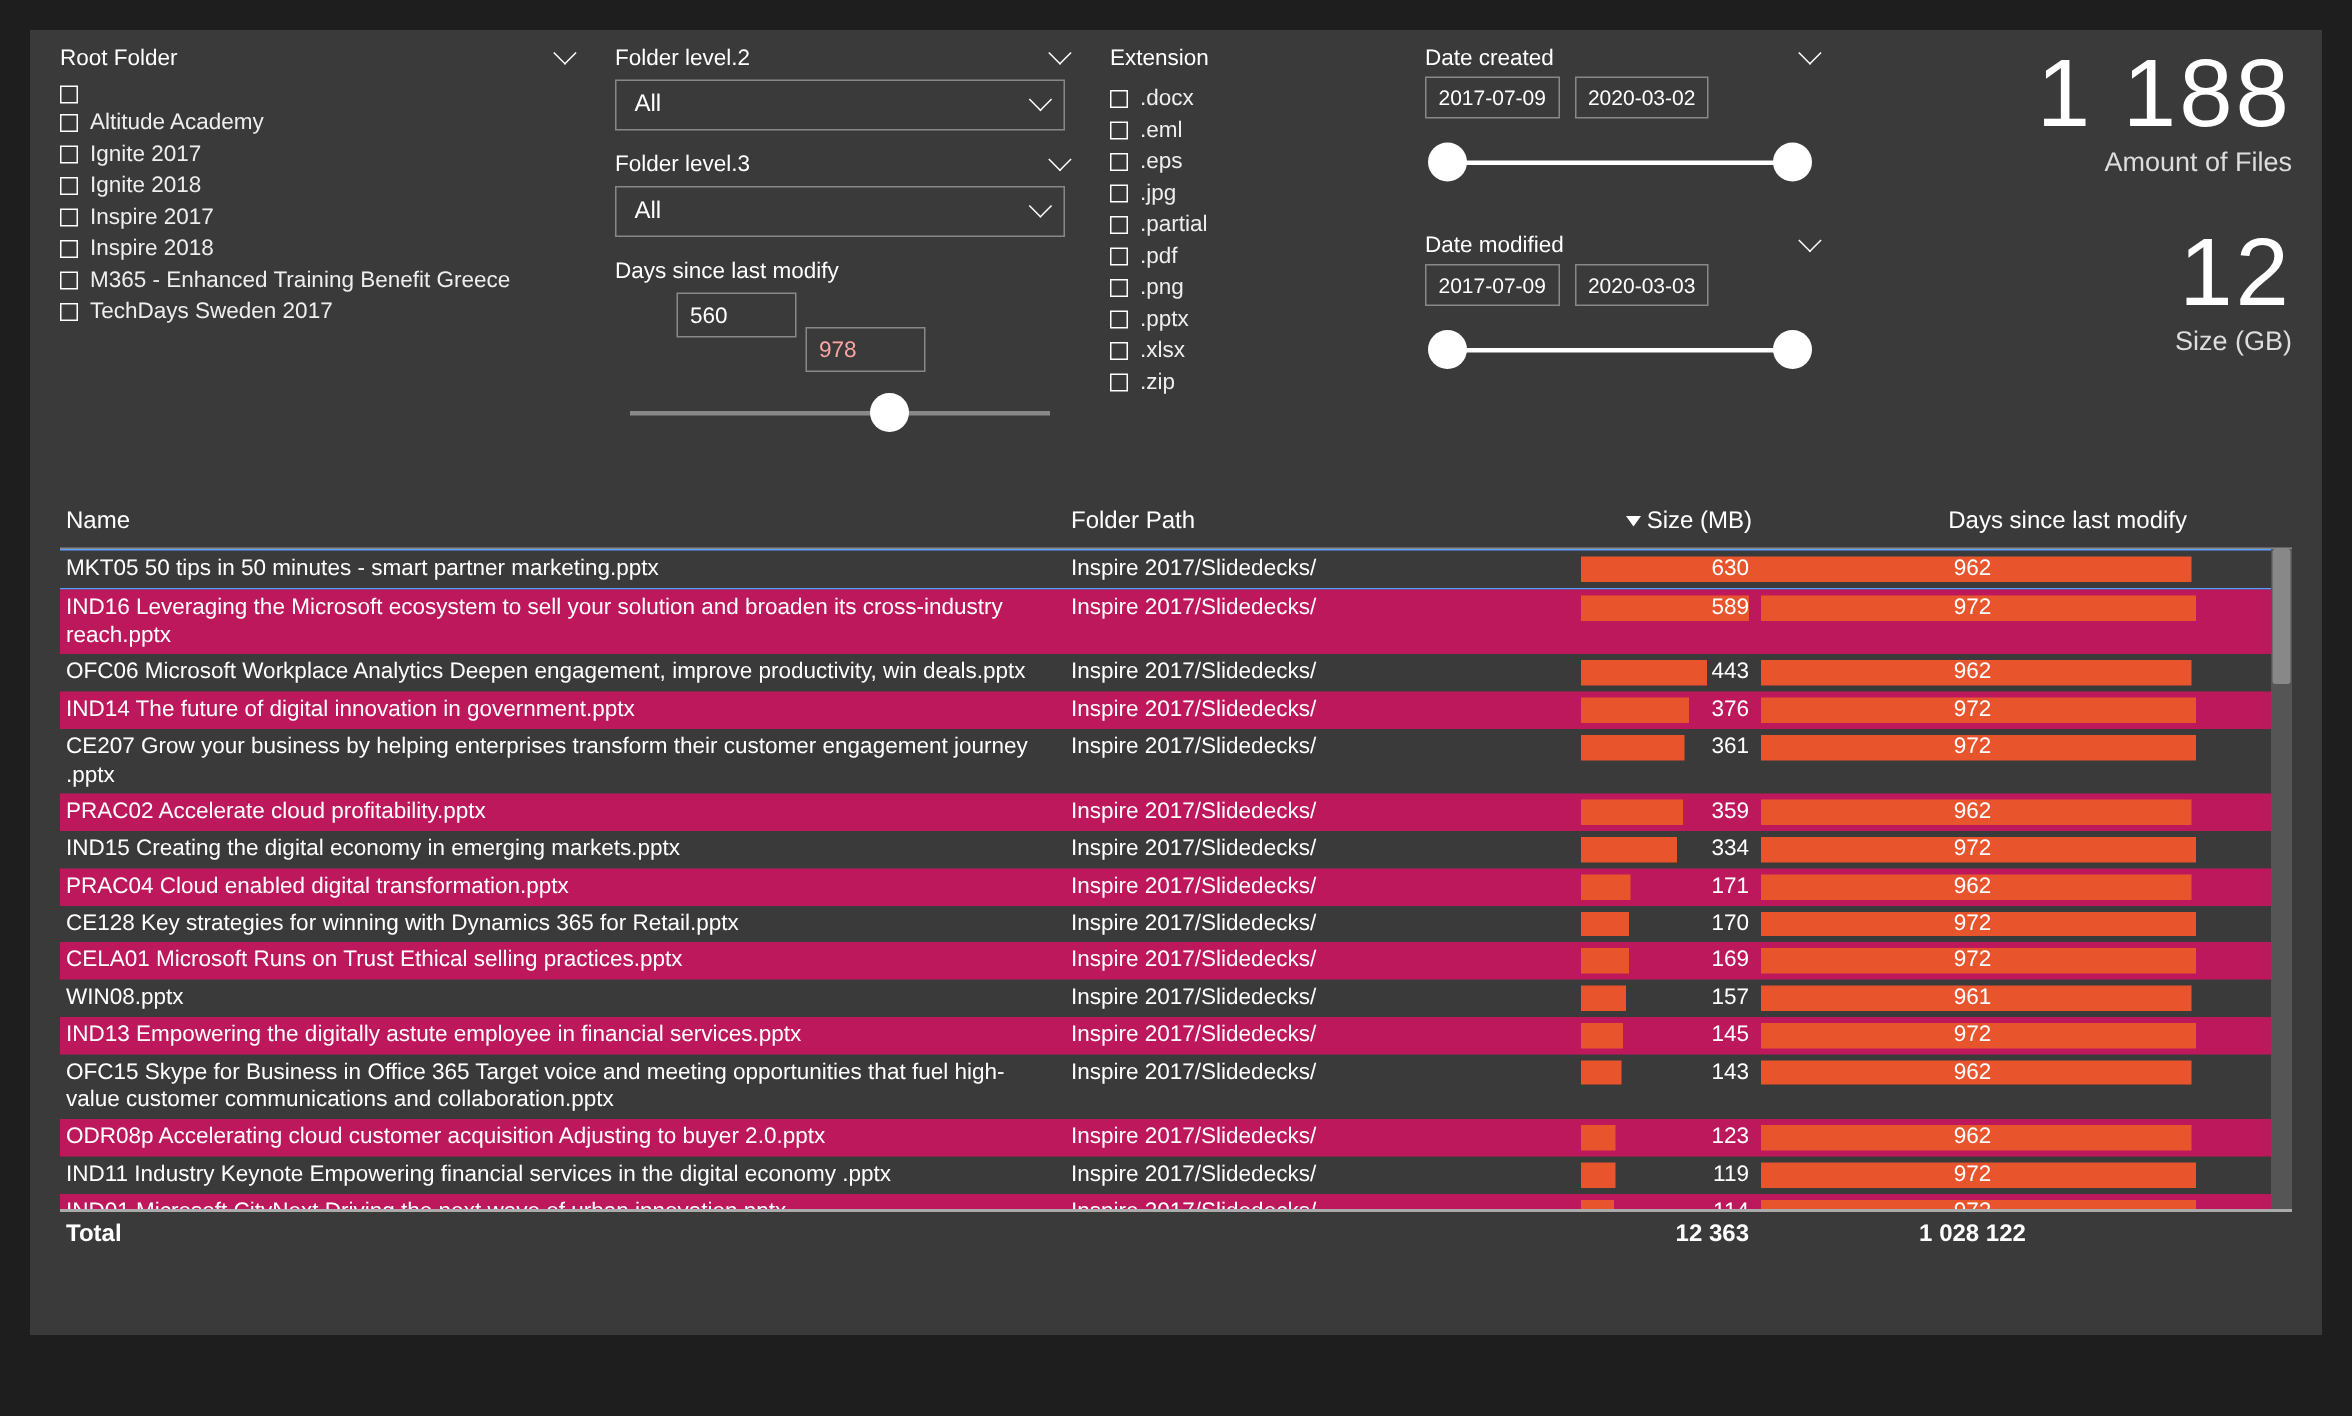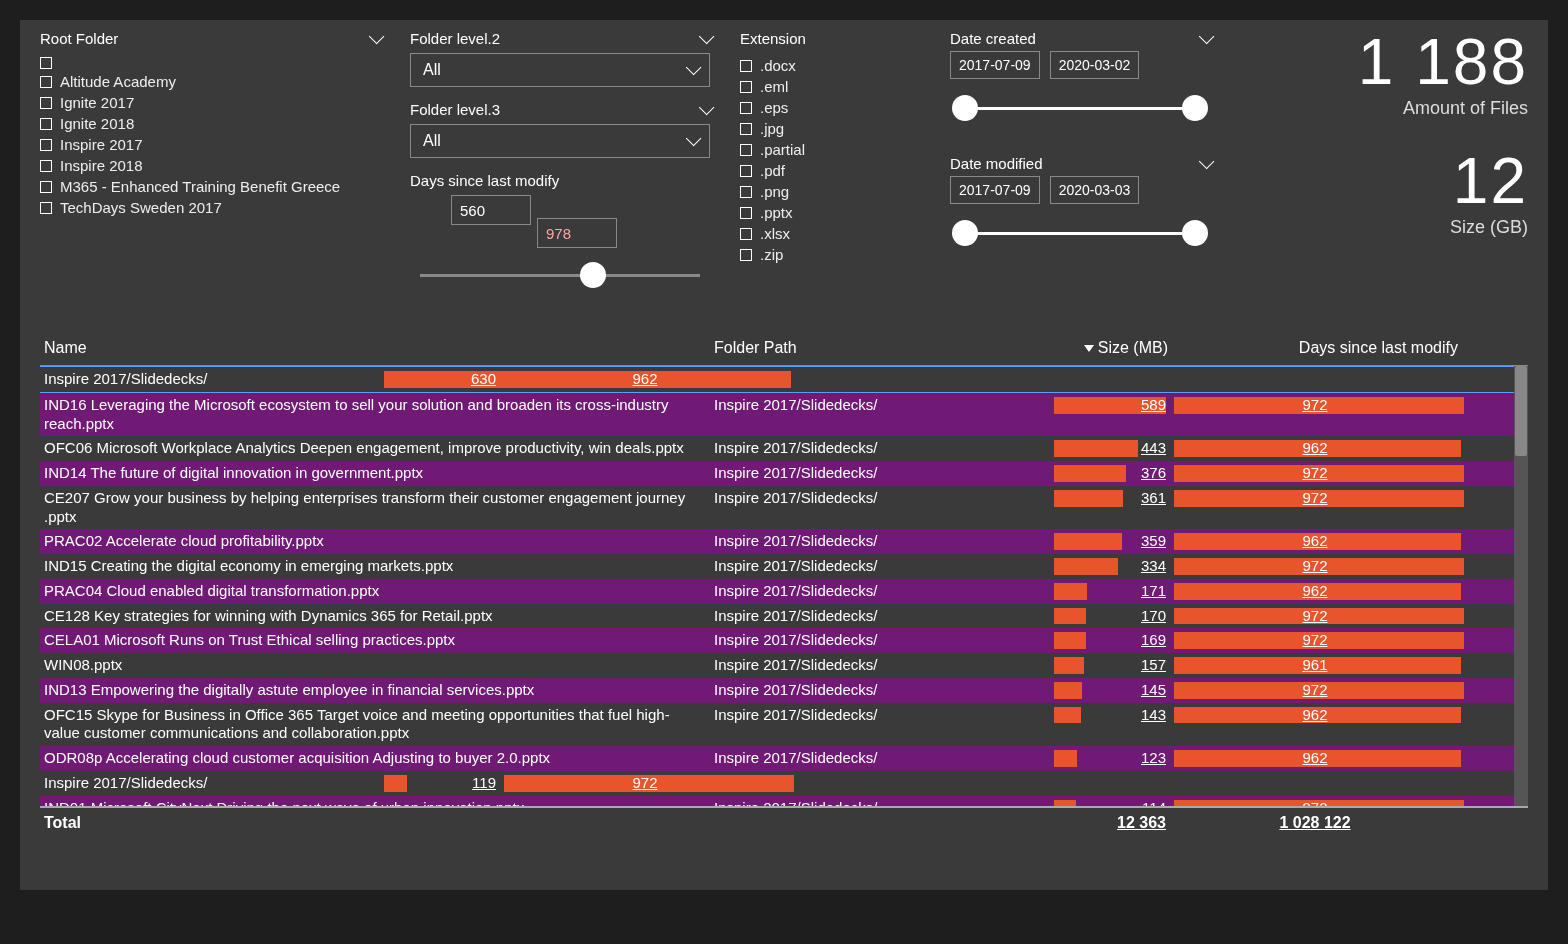--- a/index.html
+++ b/index.html
@@ -168,34 +168,33 @@
     margin-right: 4px;
     vertical-align: middle;
   }
 
   .tbody {
     height: 440px;
     overflow: hidden;
     position: relative;
   }
   .trow { line-height: 1.25; }
-  .trow.even { background: #701a75; }
+  .trow.even { background: #be185d; }
   .trow.first { border-top: 1px solid #5a9fff; border-bottom: 1px solid #5a9fff; }
 
   .bar {
     position: absolute;
     left: 0; top: 1px; bottom: 1px;
     background: #e8552d;
   }
   .cell-val {
     position: relative;
     z-index: 1;
     display: block;
     padding-right: 2px;
-    text-decoration: underline;
   }
   .col-size .cell-val, .col-days .cell-val { min-height: 18px; }
 
   .scrollbar {
     position: absolute;
     right: 0; top: 0; bottom: 0;
     width: 14px;
     background: #555;
   }
   .scroll-thumb {
@@ -390,20 +389,21 @@
       <div class="col-path">Folder Path</div>
       <div class="col-size">
         <span class="sort-ind"></span><span>Size (MB)</span>
       </div>
       <div class="col-days">Days since last modify</div>
       <div class="col-scroll"></div>
     </div>
 
     <div class="tbody" id="tbody">
       <div class="trow first">
+          <div class="col-name">MKT05 50 tips in 50 minutes - smart partner marketing.pptx</div>
           <div class="col-path">Inspire 2017/Slidedecks/</div>
           <div class="col-size">
             <div class="bar" style="width: 100%;"></div>
             <span class="cell-val">630</span>
           </div>
           <div class="col-days">
             <div class="bar" style="width: 98.9712%;"></div>
             <span class="cell-val">962</span>
           </div>
           <div class="col-scroll"></div>
@@ -571,20 +571,21 @@
             <div class="bar" style="width: 19.5238%;"></div>
             <span class="cell-val">123</span>
           </div>
           <div class="col-days">
             <div class="bar" style="width: 98.9712%;"></div>
             <span class="cell-val">962</span>
           </div>
           <div class="col-scroll"></div>
         </div>
         <div class="trow">
+          <div class="col-name">IND11 Industry Keynote Empowering financial services in the digital economy .pptx</div>
           <div class="col-path">Inspire 2017/Slidedecks/</div>
           <div class="col-size">
             <div class="bar" style="width: 18.8889%;"></div>
             <span class="cell-val">119</span>
           </div>
           <div class="col-days">
             <div class="bar" style="width: 100%;"></div>
             <span class="cell-val">972</span>
           </div>
           <div class="col-scroll"></div>

